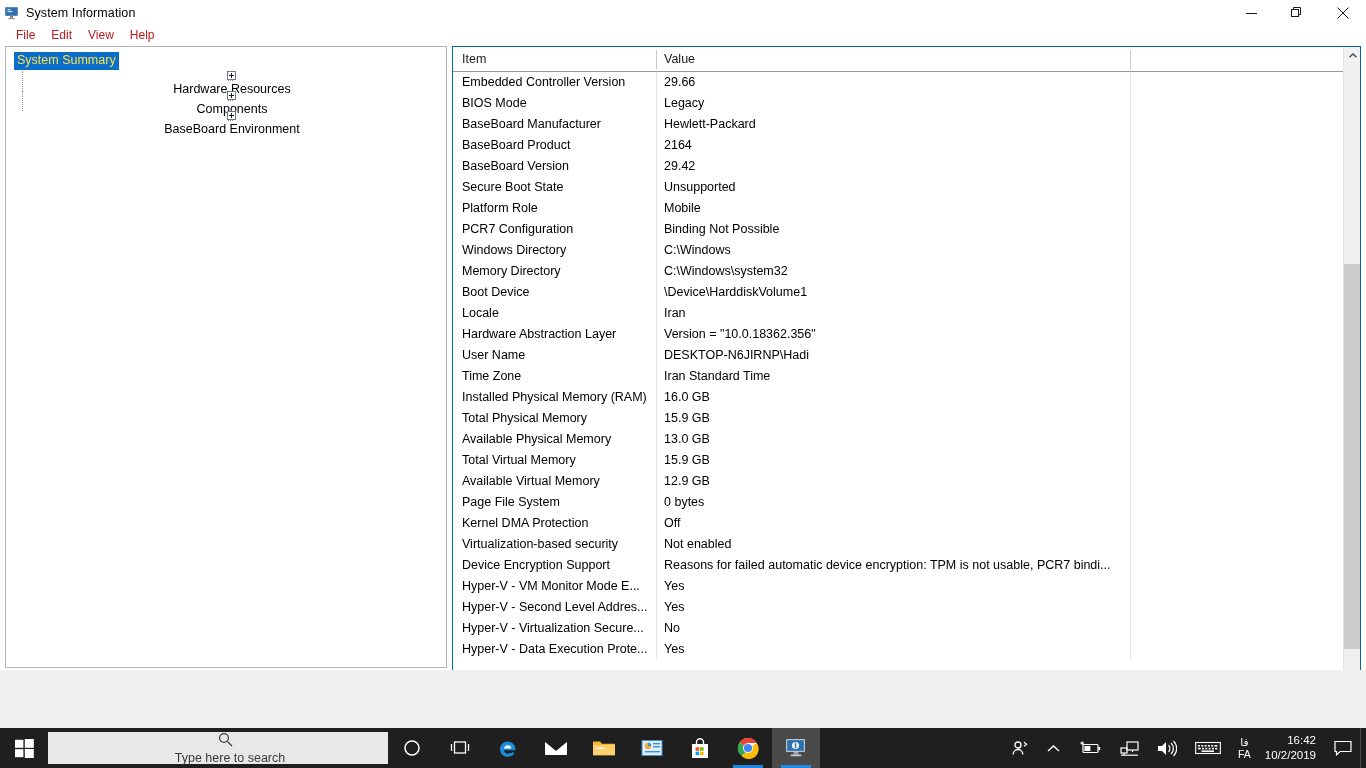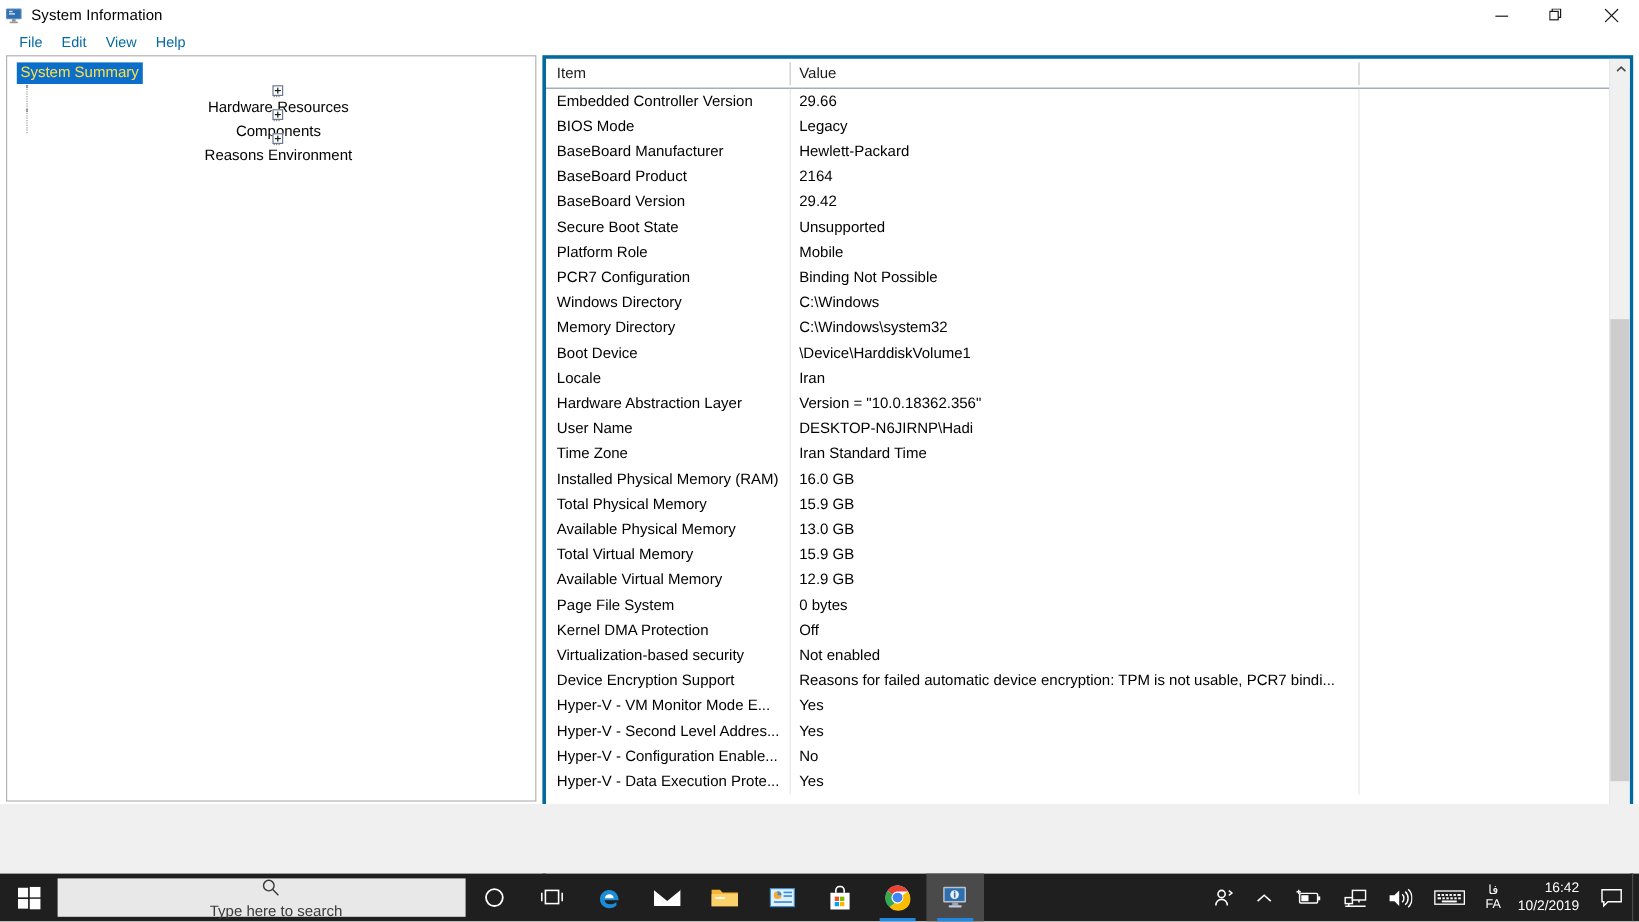--- a/index.html
+++ b/index.html
@@ -25,21 +25,21 @@
     background:transparent;
   }
   .win-btn svg { display:block; }
 
   
   .menubar {
     position:absolute; left:0; top:26px; width:1366px; height:18px;
     display:flex; align-items:center; background:#ffffff; padding-left:8px;
   }
   .menu-item {
-    font-size:12px; color:#0369a1; padding:1px 8px; line-height:15px;
+    font-size:12px; color:#b91c1c; padding:1px 8px; line-height:15px;
   }
 
   
   .tree-panel {
     position:absolute; left:5px; top:46px; width:442px; height:622px;
     background:#ffffff; border:1px solid #b4b4b4;
     overflow:hidden;
   }
   .tree-inner { padding:4px 0 0 0; }
   .tree-row {
@@ -65,21 +65,21 @@
   }
   .vdots {
     position:absolute; left:16px; top:0; width:1px; height:20px;
     border-left:1px dotted #9a9a9a;
   }
   .tree-label { line-height:16px; }
 
   
   .list-panel {
     position:absolute; left:452px; top:46px; width:909px; height:704px;
-    background:#ffffff; border:3px solid #0369a1; overflow:hidden;
+    background:#ffffff; border:1px solid #0369a1; overflow:hidden;
   }
   .list-header {
     position:relative; height:25px; background:#ffffff;
     border-bottom:1px solid #8d99ab; display:flex; align-items:center;
   }
   .hcell { font-size:12.5px; color:#1a1a1a; height:25px; line-height:25px; position:relative; }
   .hcell.item { width:203px; padding-left:9px; }
   .hcell.value { width:474px; padding-left:8px; }
   .hcell.blank { flex:1; }
   .hsep { position:absolute; left:0; top:3px; width:1px; height:19px; background:#c6c9cd; }
@@ -225,21 +225,21 @@
       <div class="tree-row child">
         <span class="vdots"></span>
         <span class="plusbox"></span>
         <span class="dash"></span>
         <span class="tree-label">Components</span>
       </div>
 
       <div class="tree-row child">
         <span class="plusbox"></span>
         <span class="dash"></span>
-        <span class="tree-label">Reasons Environment</span>
+        <span class="tree-label">BaseBoard Environment</span>
       </div>
 
     </div>
   </div>
 
   <div class="list-panel">
 
     <div class="list-header">
       <div class="hcell item">Item</div>
       <div class="hcell value">
@@ -352,21 +352,21 @@
         </div>
         <div class="row">
           <div class="cell-item">Hyper-V - VM Monitor Mode E...</div>
           <div class="cell-value">Yes</div>
         </div>
         <div class="row">
           <div class="cell-item">Hyper-V - Second Level Addres...</div>
           <div class="cell-value">Yes</div>
         </div>
         <div class="row">
-          <div class="cell-item">Hyper-V - Configuration Enable...</div>
+          <div class="cell-item">Hyper-V - Virtualization Secure...</div>
           <div class="cell-value">No</div>
         </div>
         <div class="row">
           <div class="cell-item">Hyper-V - Data Execution Prote...</div>
           <div class="cell-value">Yes</div>
         </div>
       </div>
 
     <div class="vscroll">
       <div class="sc-btn top">

